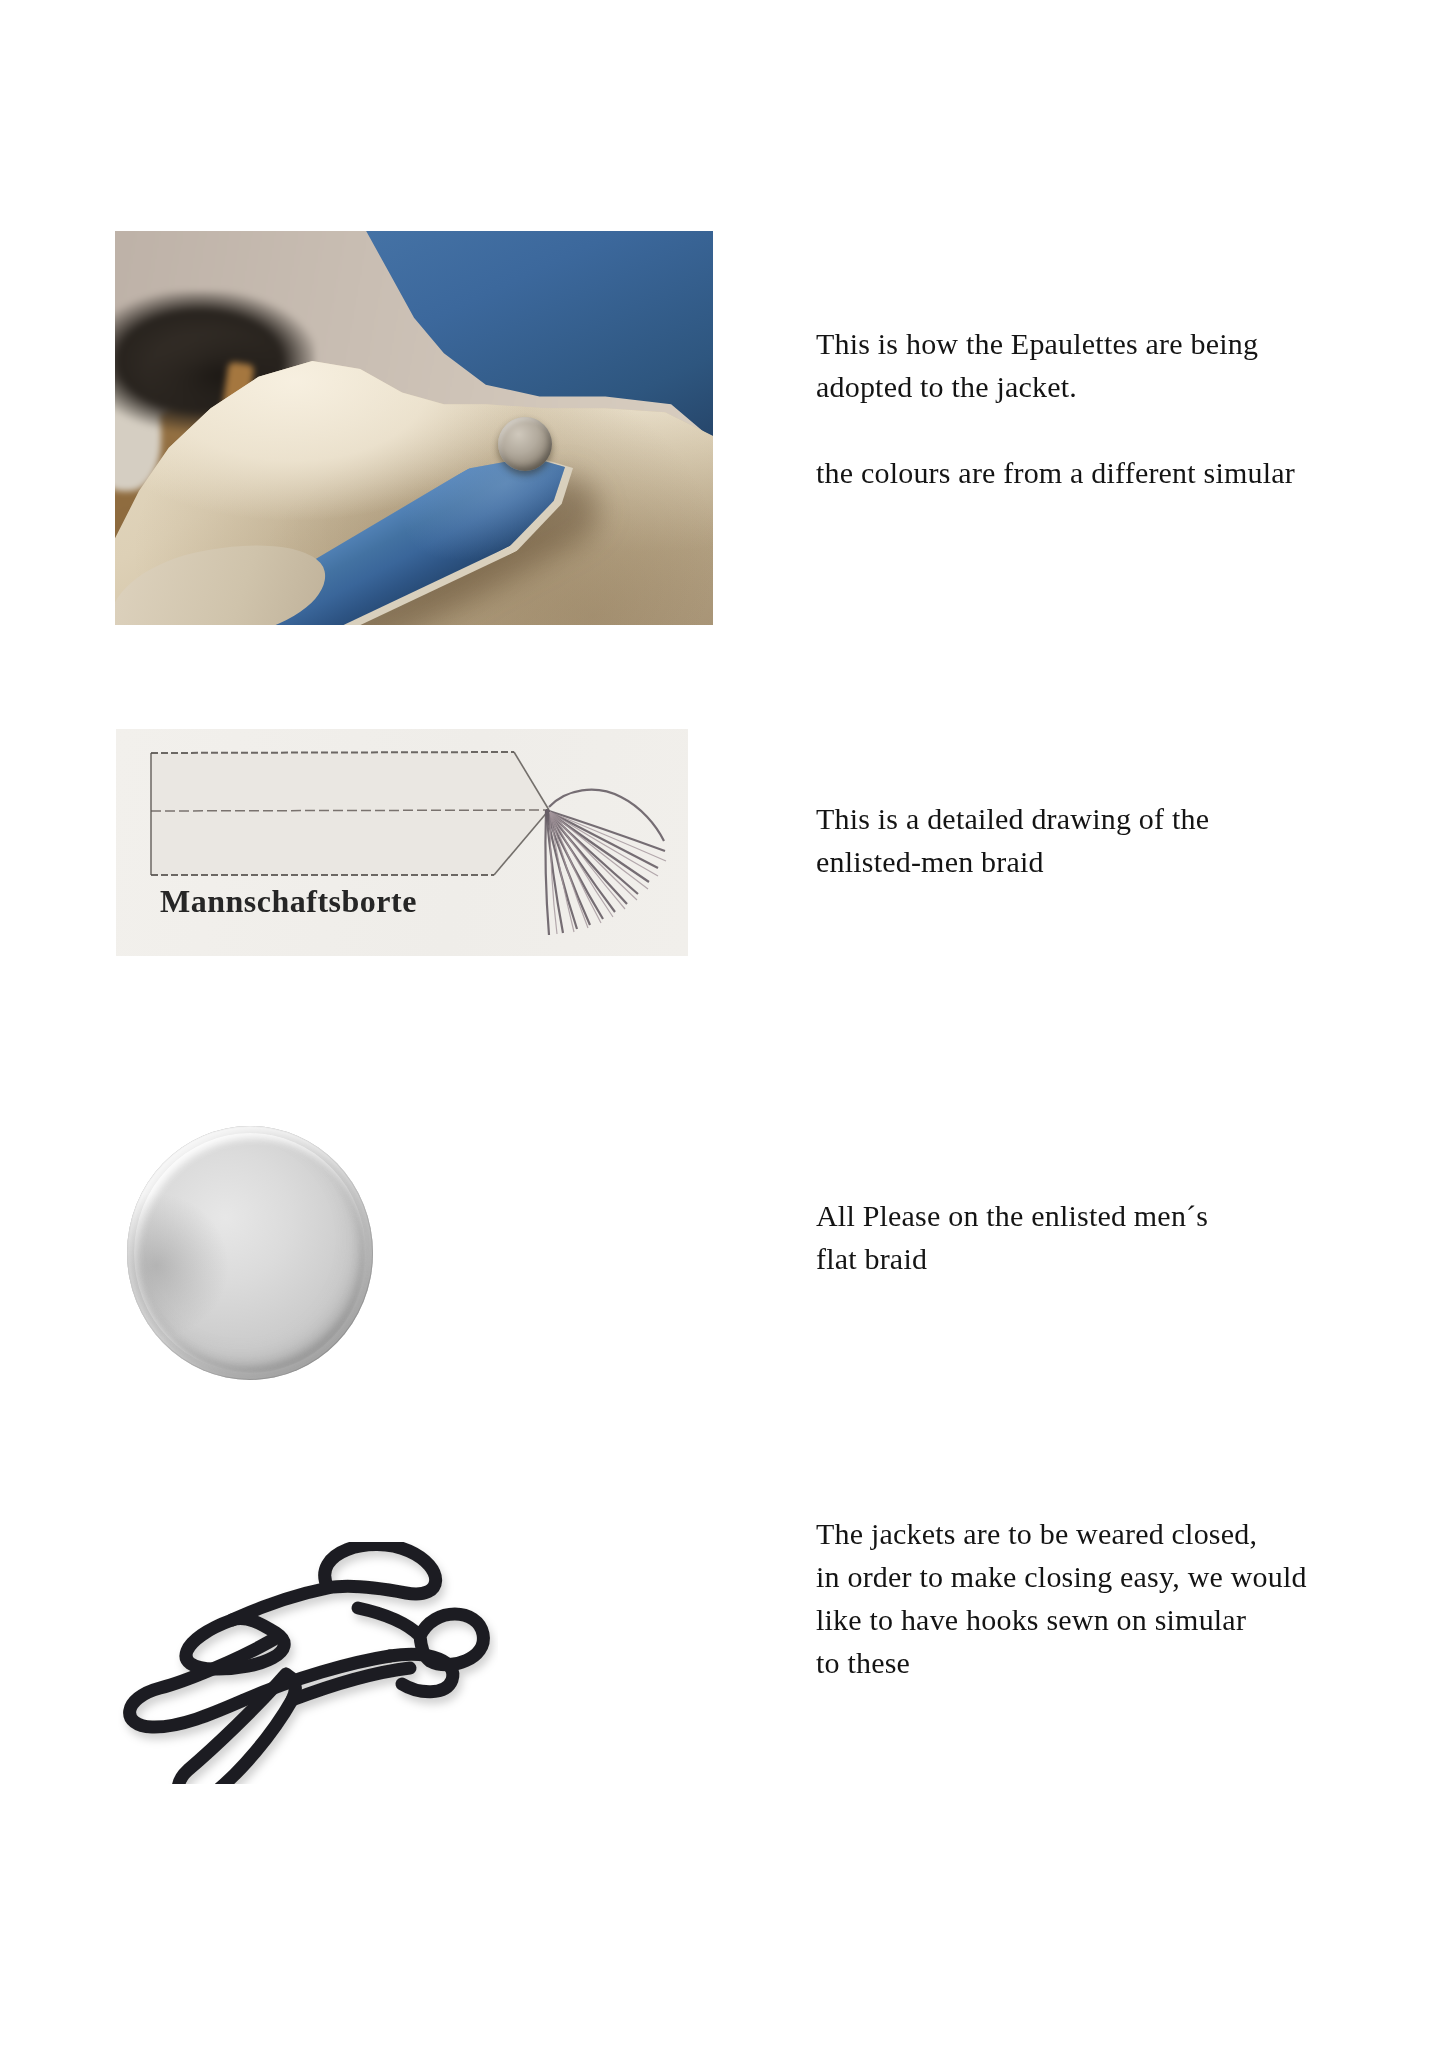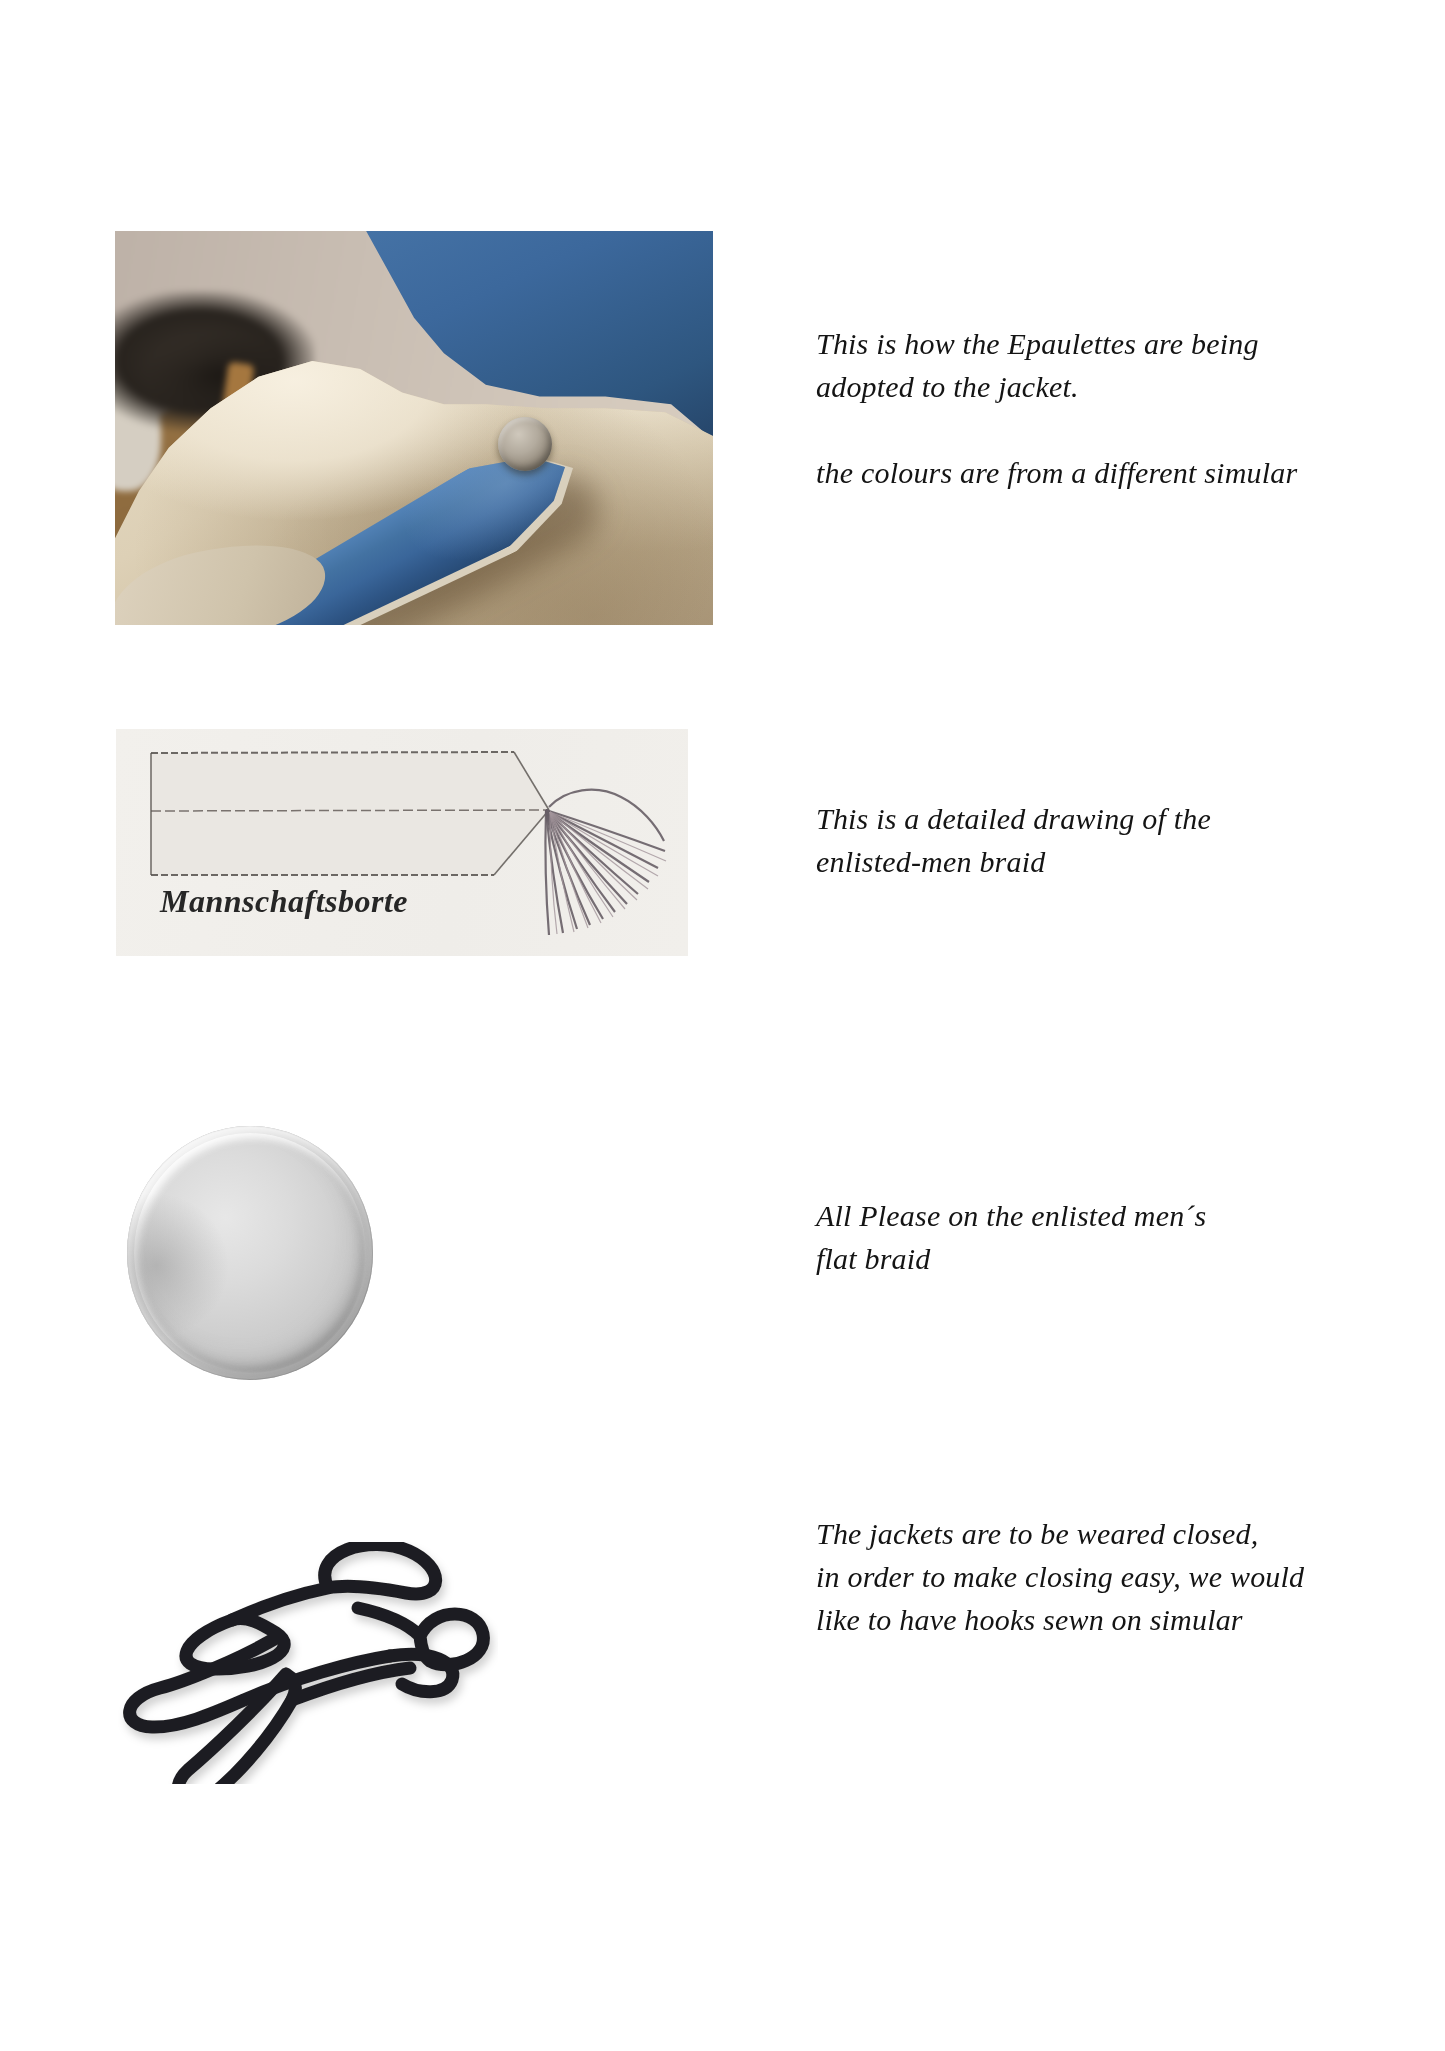--- a/index.html
+++ b/index.html
@@ -5,21 +5,21 @@
   :root{
     --page-bg:#ffffff; --text:#141414;
     --uniform-blue:#3b6aa4; --collar-shadow-blue:#16283f;
     --uniform-cream:#ece2cf; --wall-beige:#c7bcb1; --table-brown:#8f6c3f;
     --fur-dark:#28231e; --scan-bg:#f1efeb; --drawing-line:#55504c;
     --fringe-line:#675e66; --button-silver:#cccccc; --hook-black:#1f1f22;
   }
   *{margin:0;padding:0;box-sizing:border-box;}
   html,body{background:#fff;}
   body{font-family:"Liberation Serif", serif;}
-  .page{position:relative;width:1445px;height:1784px;background:var(--page-bg);overflow:hidden;font-style:italic;}
+  .page{position:relative;width:1445px;height:1784px;background:var(--page-bg);overflow:hidden;}
 
   
   .caption{position:absolute;left:816px;font-size:30px;line-height:43px;color:var(--text);letter-spacing:.2px;white-space:nowrap;}
   .caption-epaulette{top:322px;}
   .caption-braid{top:797px;}
   .caption-button{top:1194px;}
   .caption-hooks{top:1512px;}
 
   
   .photo{position:absolute;left:115px;top:231px;width:598px;height:394px;overflow:hidden;background:var(--wall-beige);}
@@ -184,15 +184,16 @@
         <path class="hook-stroke" d="M168,132 C140,164 96,206 70,228 C48,248 66,272 92,254 C122,232 156,190 174,158 C180,146 178,138 168,132"></path>
         <path class="hook-stroke" d="M174,158 C216,142 258,130 292,126"></path>
       </g>
     </svg>
   </div>
 
   <div class="caption caption-hooks">
       <div class="caption-line">The jackets are to be weared closed,</div>
       <div class="caption-line">in order to make closing easy, we would</div>
       <div class="caption-line">like to have hooks sewn on simular</div>
+      <div class="caption-line">to these</div>
     </div>
 
 </div>
 
 </body></html>

